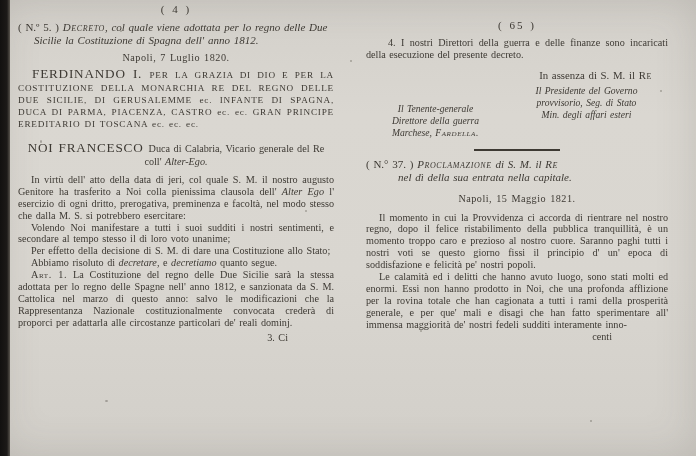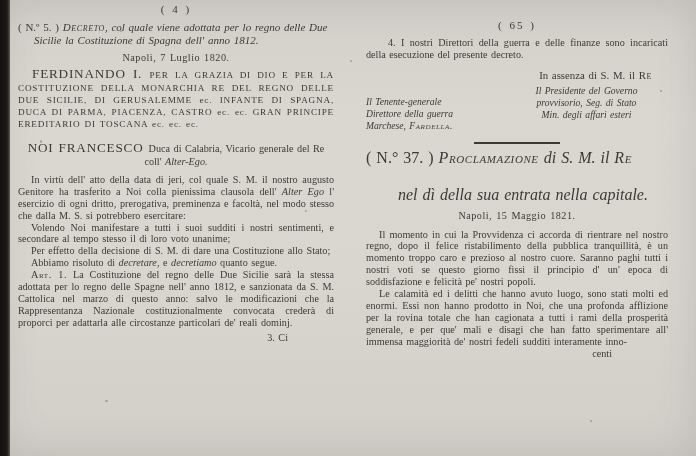--- a/index.html
+++ b/index.html
@@ -70,32 +70,32 @@
     margin: 7px 8px 6px 8px;
     line-height: 13px;
   }
 
   .catchword-row { text-align: right; padding-right: 46px; margin-top: 3px; }
 
   .absence { text-align: right; padding-right: 16px; margin: 9px 0 3px 0; font-size: 10.8px; }
 
   .signatures { display: flex; margin-top: 0; }
   .sig-block { font-style: italic; line-height: 12px; font-size: 9.6px; }
-  .sig-left  { width: 46%; text-align: left; margin-top: 11px; }
+  .sig-left  { width: 46%; text-align: center; margin-top: 18px; }
   .sig-right { width: 54%; text-align: center; margin-top: 0; }
 
   .rule {
     width: 86px;
     height: 2px;
     background: #3d3933;
     margin: 10px auto 7px auto;
   }
 
-  .proc-heading { font-size: 16px; line-height: 13.5px; }
-  .proc-line2 { padding-left: 16px; margin-top: 24px; }
+  .proc-heading { font-size: 11px; line-height: 13.5px; }
+  .proc-line2 { padding-left: 16px; }
 
   
   .seg-n   { }
   .seg-i   { font-style: italic; }
   .seg-sc  { font-variant: small-caps; letter-spacing: 0.6px; }
   .seg-isc { font-style: italic; font-variant: small-caps; letter-spacing: 0.6px; }
   .seg-lead { font-size: 13.2px; letter-spacing: 0.8px; }
   .seg-caps { font-size: 9.2px; letter-spacing: 0.8px; }
 
   

